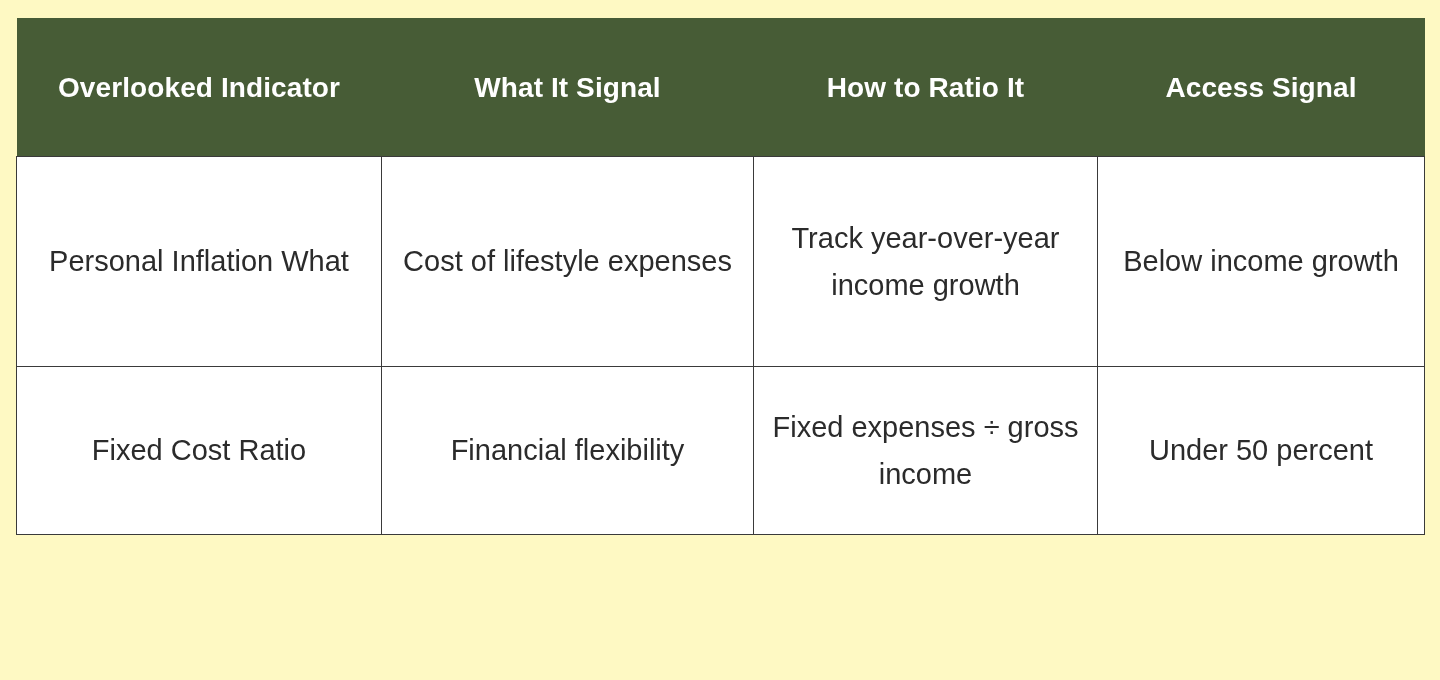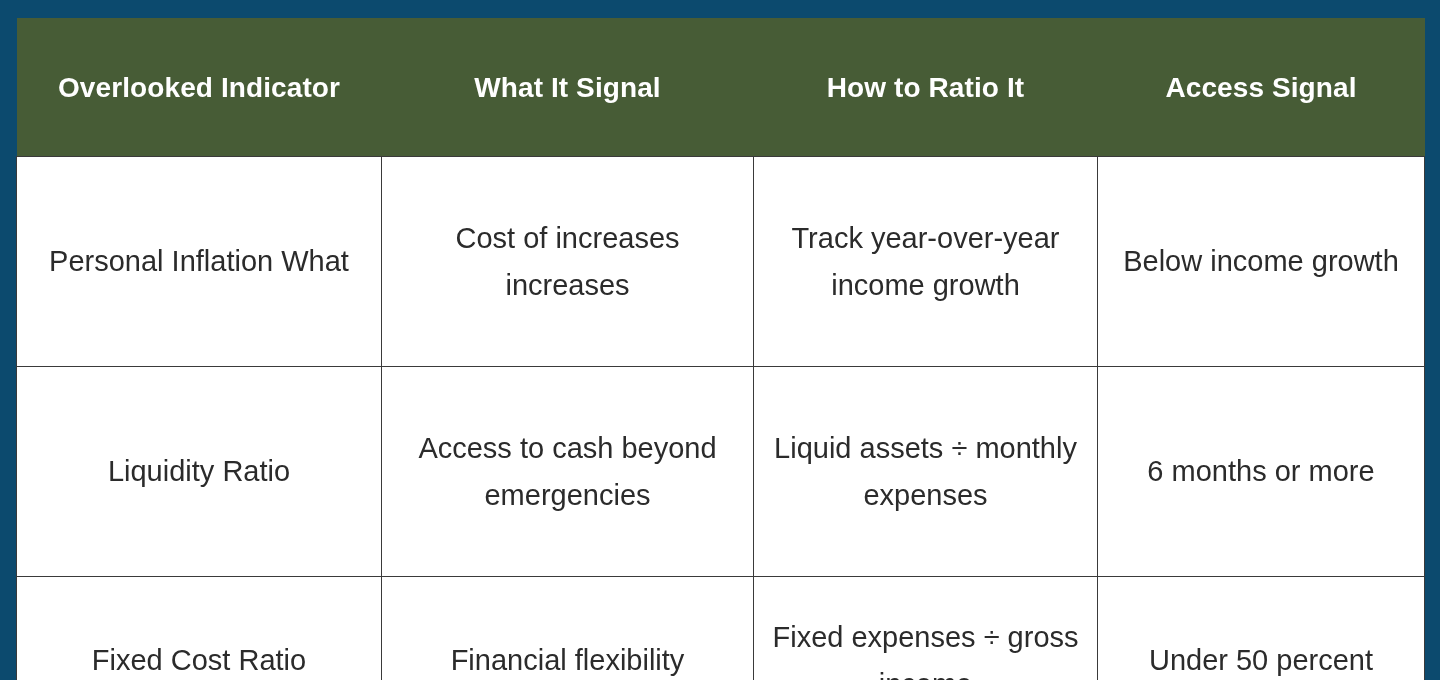--- a/index.html
+++ b/index.html
@@ -11,21 +11,21 @@
     width: 1440px;
     height: 680px;
     font-family: "Liberation Sans", sans-serif;
     overflow: hidden;
   }
 
   .page {
     position: relative;
     width: 1440px;
     height: 680px;
-    background: #0c4a6e;
+    background: #fef9c3;
   }
 
   .table-wrap {
     position: absolute;
     left: 16px;
     top: 18px;
     width: 1408px;
   }
 
   table.indicator-table {
@@ -86,29 +86,23 @@
         <tr>
           <th>Overlooked Indicator</th>
           <th>What It Signal</th>
           <th>How to Ratio It</th>
           <th>Access Signal</th>
         </tr>
       </thead>
       <tbody>
         <tr class="row-1">
           <td>Personal Inflation What</td>
-          <td>Cost of increases increases</td>
+          <td>Cost of lifestyle expenses</td>
           <td>Track year-over-year income growth</td>
           <td>Below income growth</td>
-        </tr>
-        <tr class="row-2">
-          <td>Liquidity Ratio</td>
-          <td>Access to cash beyond emergencies</td>
-          <td>Liquid assets ÷ monthly expenses</td>
-          <td>6 months or more</td>
         </tr>
         <tr class="row-3">
           <td>Fixed Cost Ratio</td>
           <td>Financial flexibility</td>
           <td>Fixed expenses ÷ gross income</td>
           <td>Under 50 percent</td>
         </tr>
       </tbody>
     </table>
   </div>

